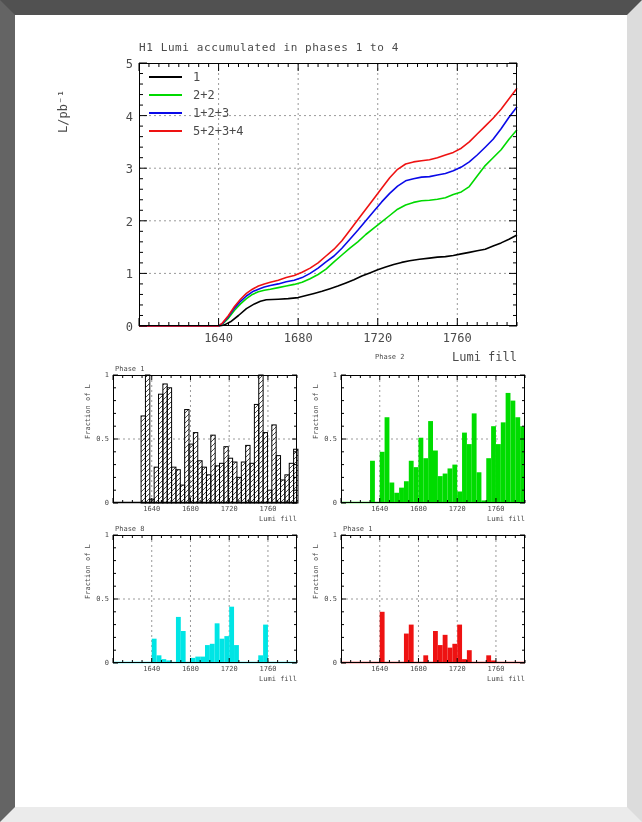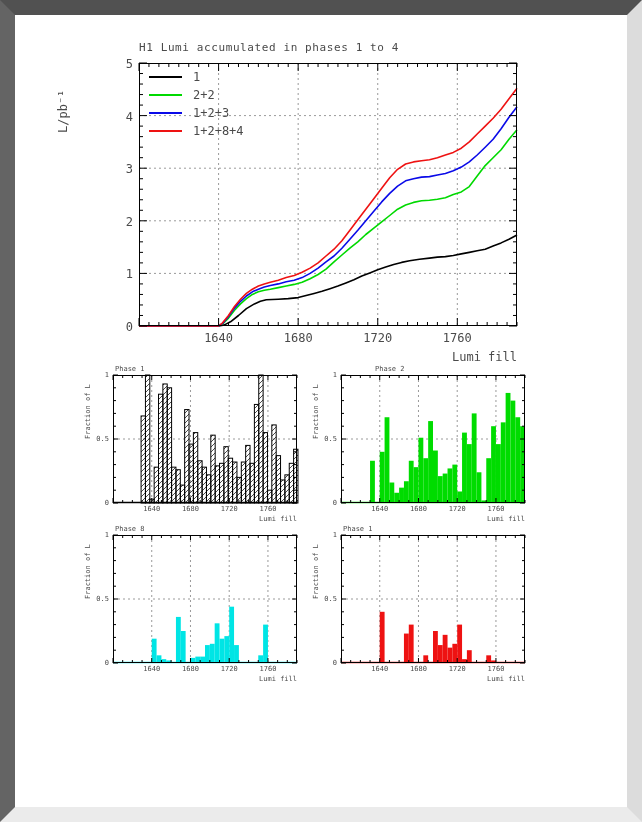--- a/index.html
+++ b/index.html
@@ -44,29 +44,29 @@
       <div class="legend-row">
         <span class="legend-line" style="background: rgb(0, 217, 0);"></span>
         <span class="legend-label">2+2</span>
       </div>
       <div class="legend-row">
         <span class="legend-line" style="background: rgb(10, 10, 232);"></span>
         <span class="legend-label">1+2+3</span>
       </div>
       <div class="legend-row">
         <span class="legend-line" style="background: rgb(238, 18, 18);"></span>
-        <span class="legend-label">1+2+8+4</span>
+        <span class="legend-label">5+2+3+4</span>
       </div>
     </div>
 
     <div class="lbl sub-title" style="left:100px;top:351px;">Phase 1</div>
     <div class="lbl sub-axlbl vert" style="left:70px;top:362px;height:62px;">Fraction of L</div>
     <div class="lbl sub-axlbl ra" style="left:202px;top:501px;width:80px;">Lumi fill</div>
 
-    <div class="lbl sub-title" style="left:328px;top:351px;padding-left:32px;">Phase 2</div>
+    <div class="lbl sub-title" style="left:328px;top:339px;padding-left:32px;">Phase 2</div>
     <div class="lbl sub-axlbl vert" style="left:298px;top:362px;height:62px;">Fraction of L</div>
     <div class="lbl sub-axlbl ra" style="left:430px;top:501px;width:80px;">Lumi fill</div>
 
     <div class="lbl sub-title" style="left:100px;top:511px;">Phase 8</div>
     <div class="lbl sub-axlbl vert" style="left:70px;top:522px;height:62px;">Fraction of L</div>
     <div class="lbl sub-axlbl ra" style="left:202px;top:661px;width:80px;">Lumi fill</div>
 
     <div class="lbl sub-title" style="left:328px;top:511px;">Phase 1</div>
     <div class="lbl sub-axlbl vert" style="left:298px;top:522px;height:62px;">Fraction of L</div>
     <div class="lbl sub-axlbl ra" style="left:430px;top:661px;width:80px;">Lumi fill</div>

